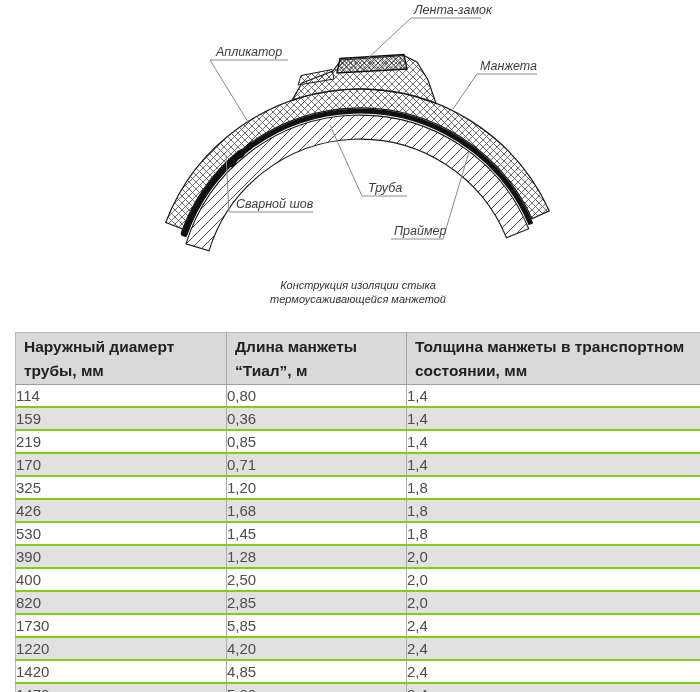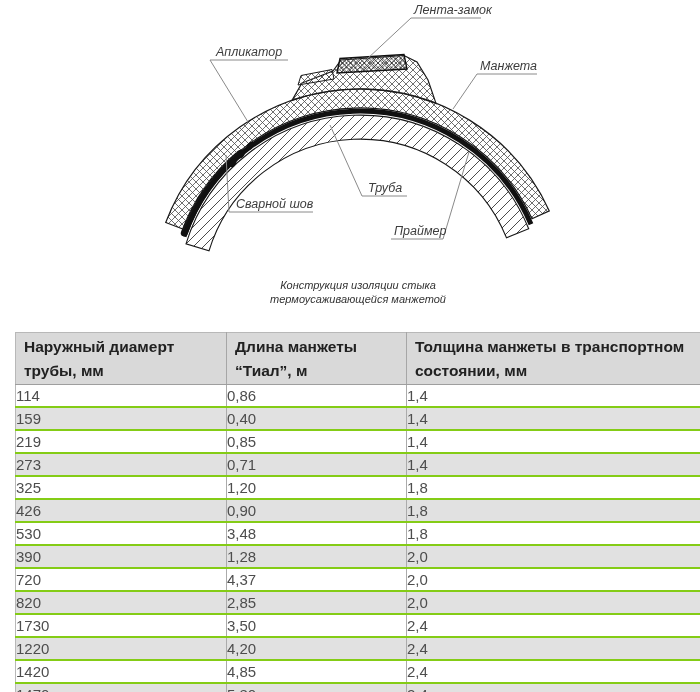--- a/index.html
+++ b/index.html
@@ -97,71 +97,71 @@
     <thead>
       <tr>
           <th>Наружный диамерт трубы, мм</th>
           <th>Длина манжеты “Тиал”, м</th>
           <th>Толщина манжеты в транспортном состоянии, мм</th>
         </tr>
     </thead>
     <tbody>
         <tr>
           <td>114</td>
-          <td>0,86</td>
+          <td>0,80</td>
           <td>1,4</td>
         </tr>
         <tr>
           <td>159</td>
-          <td>0,40</td>
+          <td>0,36</td>
           <td>1,4</td>
         </tr>
         <tr>
           <td>219</td>
           <td>0,85</td>
           <td>1,4</td>
         </tr>
         <tr>
-          <td>273</td>
+          <td>170</td>
           <td>0,71</td>
           <td>1,4</td>
         </tr>
         <tr>
           <td>325</td>
           <td>1,20</td>
           <td>1,8</td>
         </tr>
         <tr>
           <td>426</td>
-          <td>0,90</td>
+          <td>1,68</td>
           <td>1,8</td>
         </tr>
         <tr>
           <td>530</td>
-          <td>3,48</td>
+          <td>1,45</td>
           <td>1,8</td>
         </tr>
         <tr>
           <td>390</td>
           <td>1,28</td>
           <td>2,0</td>
         </tr>
         <tr>
-          <td>720</td>
-          <td>4,37</td>
+          <td>400</td>
+          <td>2,50</td>
           <td>2,0</td>
         </tr>
         <tr>
           <td>820</td>
           <td>2,85</td>
           <td>2,0</td>
         </tr>
         <tr>
           <td>1730</td>
-          <td>3,50</td>
+          <td>5,85</td>
           <td>2,4</td>
         </tr>
         <tr>
           <td>1220</td>
           <td>4,20</td>
           <td>2,4</td>
         </tr>
         <tr>
           <td>1420</td>
           <td>4,85</td>

